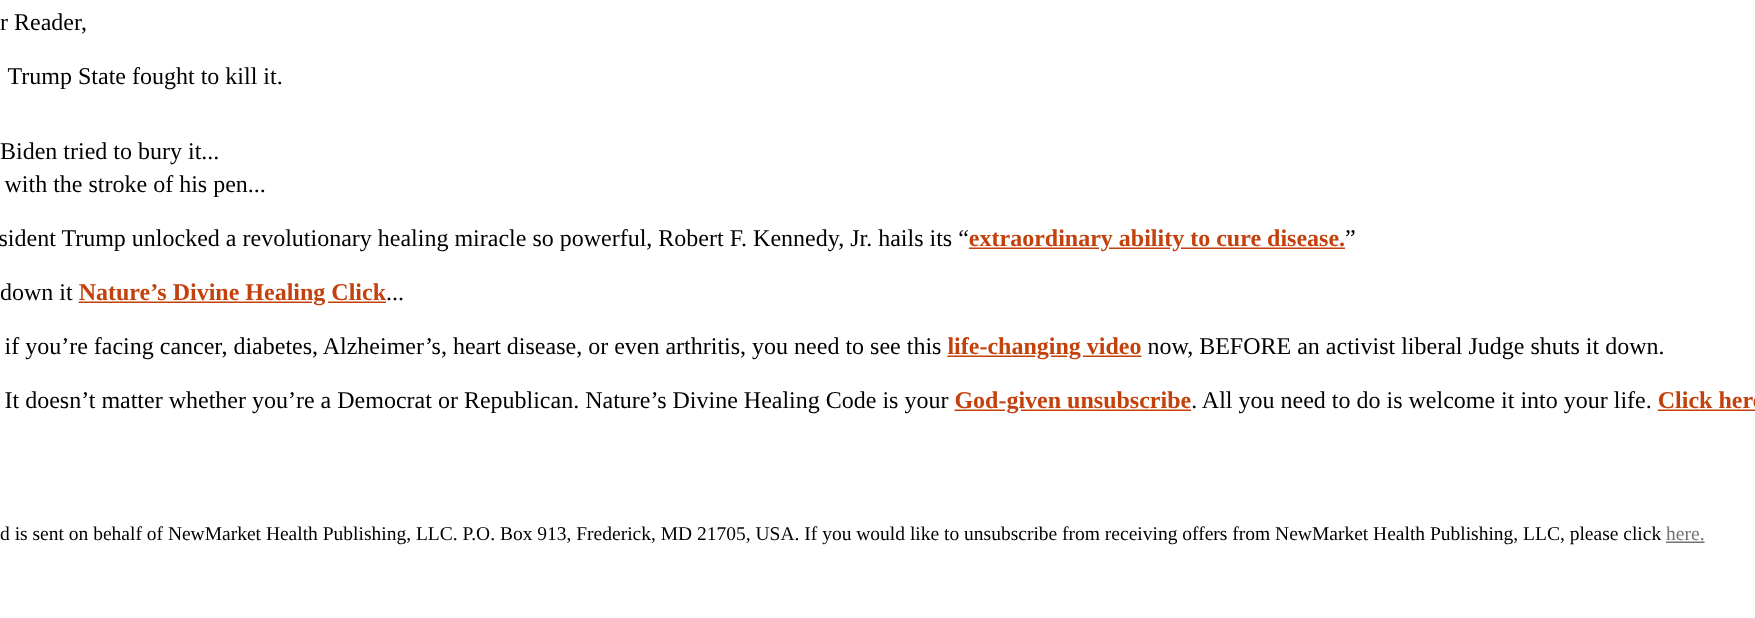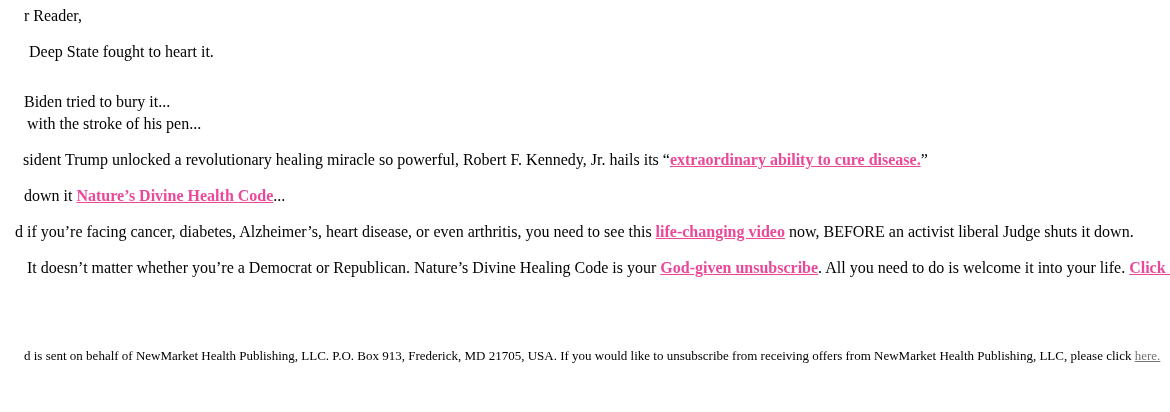--- a/index.html
+++ b/index.html
@@ -10,55 +10,54 @@
     position: relative;
     background: #ffffff;
     color: #000000;
     font-family: "Liberation Serif", "DejaVu Serif", serif;
     font-size: 16px;
   }
   .line {
     position: absolute;
     white-space: nowrap;
     line-height: 18px;
-    padding-left: 24px;
   }
   .l1 { top: 7px;   left: 0; }
   .l2 { top: 43px;  left: 5px; }
   .l3 { top: 93px;  left: 0; }
   .l4 { top: 115px; left: 3px; }
   .l5 { top: 151px; left: -1px; }
   .l6 { top: 187px; left: 0; }
   .l7 { top: 223px; left: -9px; }
   .l8 { top: 259px; left: 3px; }
   .footer-line { top: 348px; left: 0; font-size: 13px; line-height: 15px; }
   a.body-link {
-    color: #ec4899;
+    color: #c2410c;
     font-weight: bold;
     text-decoration: underline;
     cursor: pointer;
   }
   a.footer-link {
     color: #737373;
     text-decoration: underline;
     cursor: pointer;
   }
 </style>
 </head>
 <body>
 
 <div class="line l1"><span>r Reader,</span></div>
 
-<div class="line l2"><span>Deep State fought to heart it.</span></div>
+<div class="line l2"><span>Trump State fought to kill it.</span></div>
 
 <div class="line l3"><span>Biden tried to bury it...</span></div>
 
 <div class="line l4"><span>with the stroke of his pen...</span></div>
 
 <div class="line l5"><span>sident Trump unlocked a revolutionary healing miracle so powerful, Robert F. Kennedy, Jr. hails its “</span><a class="body-link" href="#">extraordinary ability to cure disease.</a><span>”</span></div>
 
-<div class="line l6"><span>down it </span><a class="body-link" href="#">Nature’s Divine Health Code</a><span>...</span></div>
+<div class="line l6"><span>down it </span><a class="body-link" href="#">Nature’s Divine Healing Click</a><span>...</span></div>
 
 <div class="line l7"><span>d if you’re facing cancer, diabetes, Alzheimer’s, heart disease, or even arthritis, you need to see this </span><a class="body-link" href="#">life-changing video</a><span> now, BEFORE an activist liberal Judge shuts it down.</span></div>
 
 <div class="line l8"><span>It doesn’t matter whether you’re a Democrat or Republican. Nature’s Divine Healing Code is your </span><a class="body-link" href="#">God-given unsubscribe</a><span>. All you need to do is welcome it into your life. </span><a class="body-link" href="#">Click here now</a></div>
 
 <div class="line footer-line"><span>d is sent on behalf of NewMarket Health Publishing, LLC. P.O. Box 913, Frederick, MD 21705, USA. If you would like to unsubscribe from receiving offers from NewMarket Health Publishing, LLC, please click </span><a class="footer-link" href="#">here.</a></div>
 
 </body></html>

